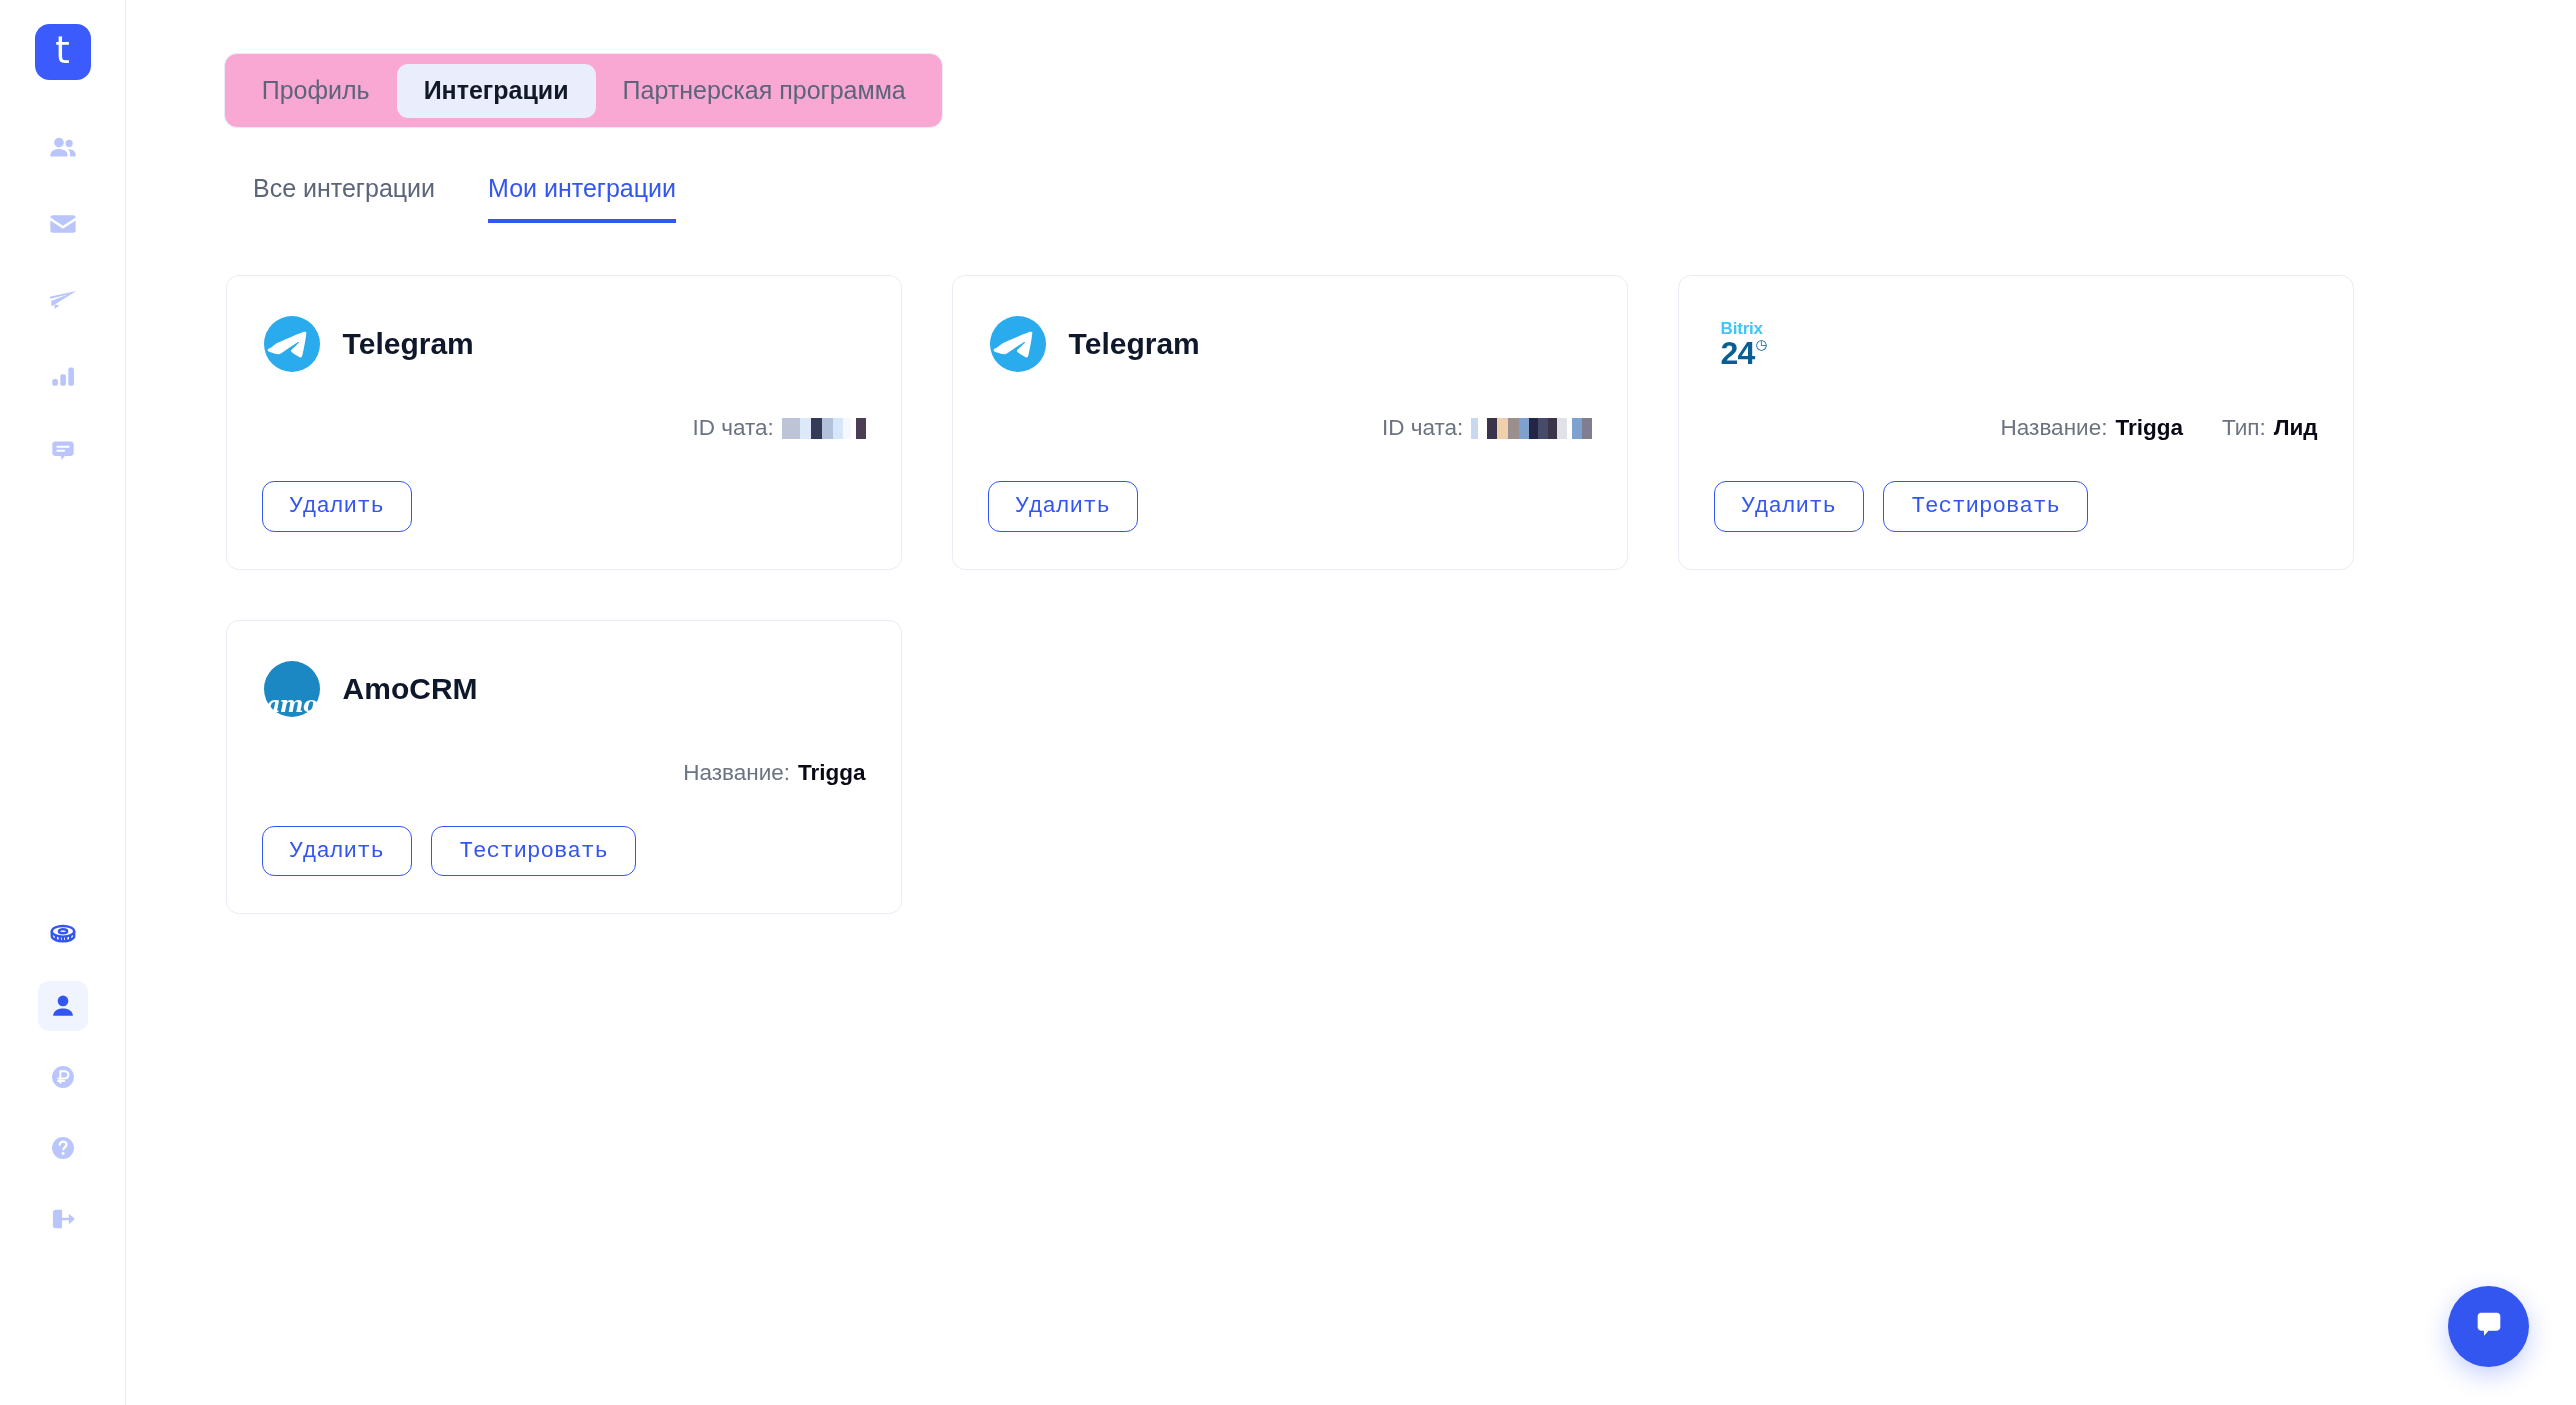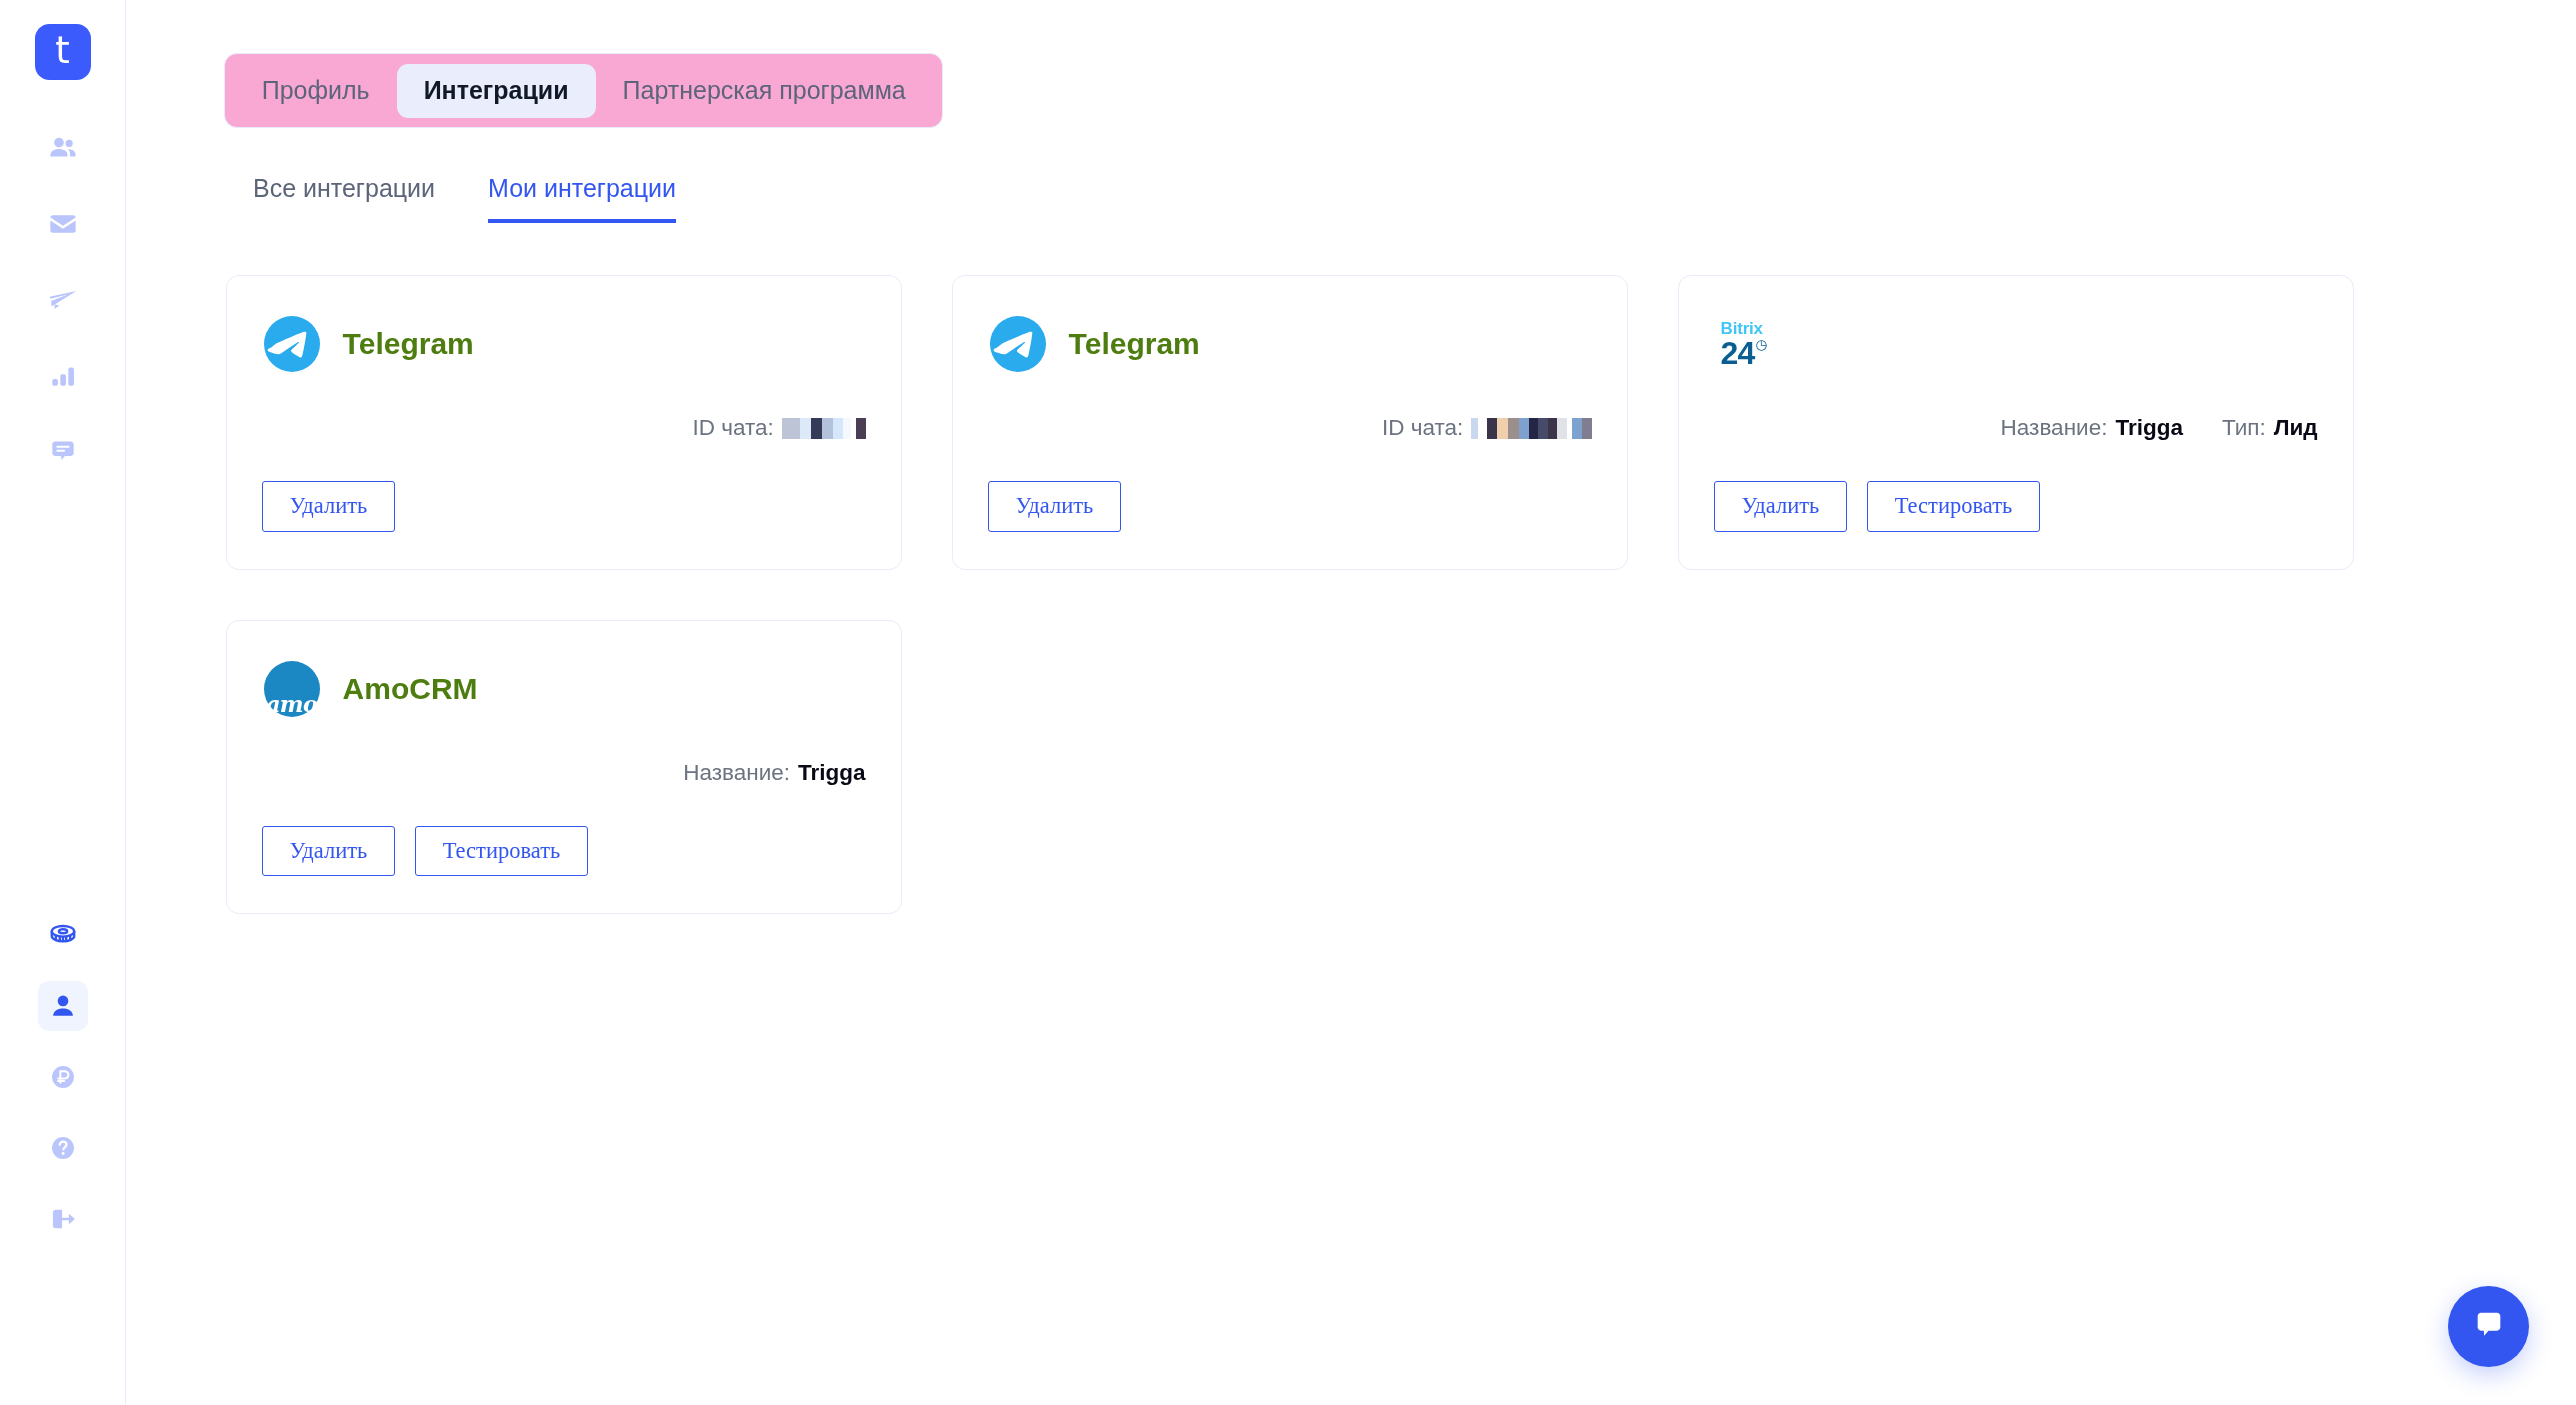--- a/index.html
+++ b/index.html
@@ -115,21 +115,21 @@
     width: 676px;
     min-height: 286px;
     border: 1.6px solid #e9ebfa;
     border-radius: 13px;
     background: #ffffff;
     padding: 34px 35px 37px 35px;
     display: flex; flex-direction: column;
   }
   .card-head { display: flex; align-items: center; gap: 21px; height: 68px; }
   .card-logo { width: 60px; height: 60px; flex: 0 0 60px; display: flex; align-items: center; justify-content: center; }
-  .card-title { font-size: 30px; font-weight: 700; color: #4d7c0f; line-height: 1; }
+  .card-title { font-size: 30px; font-weight: 700; color: #0f172a; line-height: 1; }
 
   .card-meta {
     margin-top: 37px;
     display: flex; align-items: center; gap: 39px;
     font-size: 22.5px; color: #6b7280;
     line-height: 1;
     min-height: 27px;
     justify-content: flex-end;
   }
   .meta-pair { display: flex; align-items: center; gap: 8px; white-space: nowrap; }
@@ -137,23 +137,23 @@
 
   
   .redacted { display: inline-flex; align-items: center; height: 21px; }
   .redacted i { display: block; height: 21px; }
 
   .card-actions { margin-top: 39px; display: flex; gap: 19.3px; }
   .btn-outline {
     border: 1.6px solid #3355f0;
     color: #3355f0;
     background: #ffffff;
-    border-radius: 3px;
+    border-radius: 12px;
     font-size: 22.5px;
-    font-family: Liberation Serif, serif;
+    font-family: Liberation Mono, monospace;
     padding: 13px 27px;
     cursor: pointer;
     line-height: 1;
     white-space: nowrap;
   }
 
   
   .bitrix-logo { display: flex; flex-direction: column; align-items: flex-start; line-height: 1; }
   .bitrix-logo .b1 { font-size: 17px; font-weight: 700; color: #3fc6f5; letter-spacing: -0.2px; }
   .bitrix-logo .b2 { font-size: 32px; font-weight: 700; color: #0a5e92; letter-spacing: -0.8px; display:flex; align-items:flex-start; }

